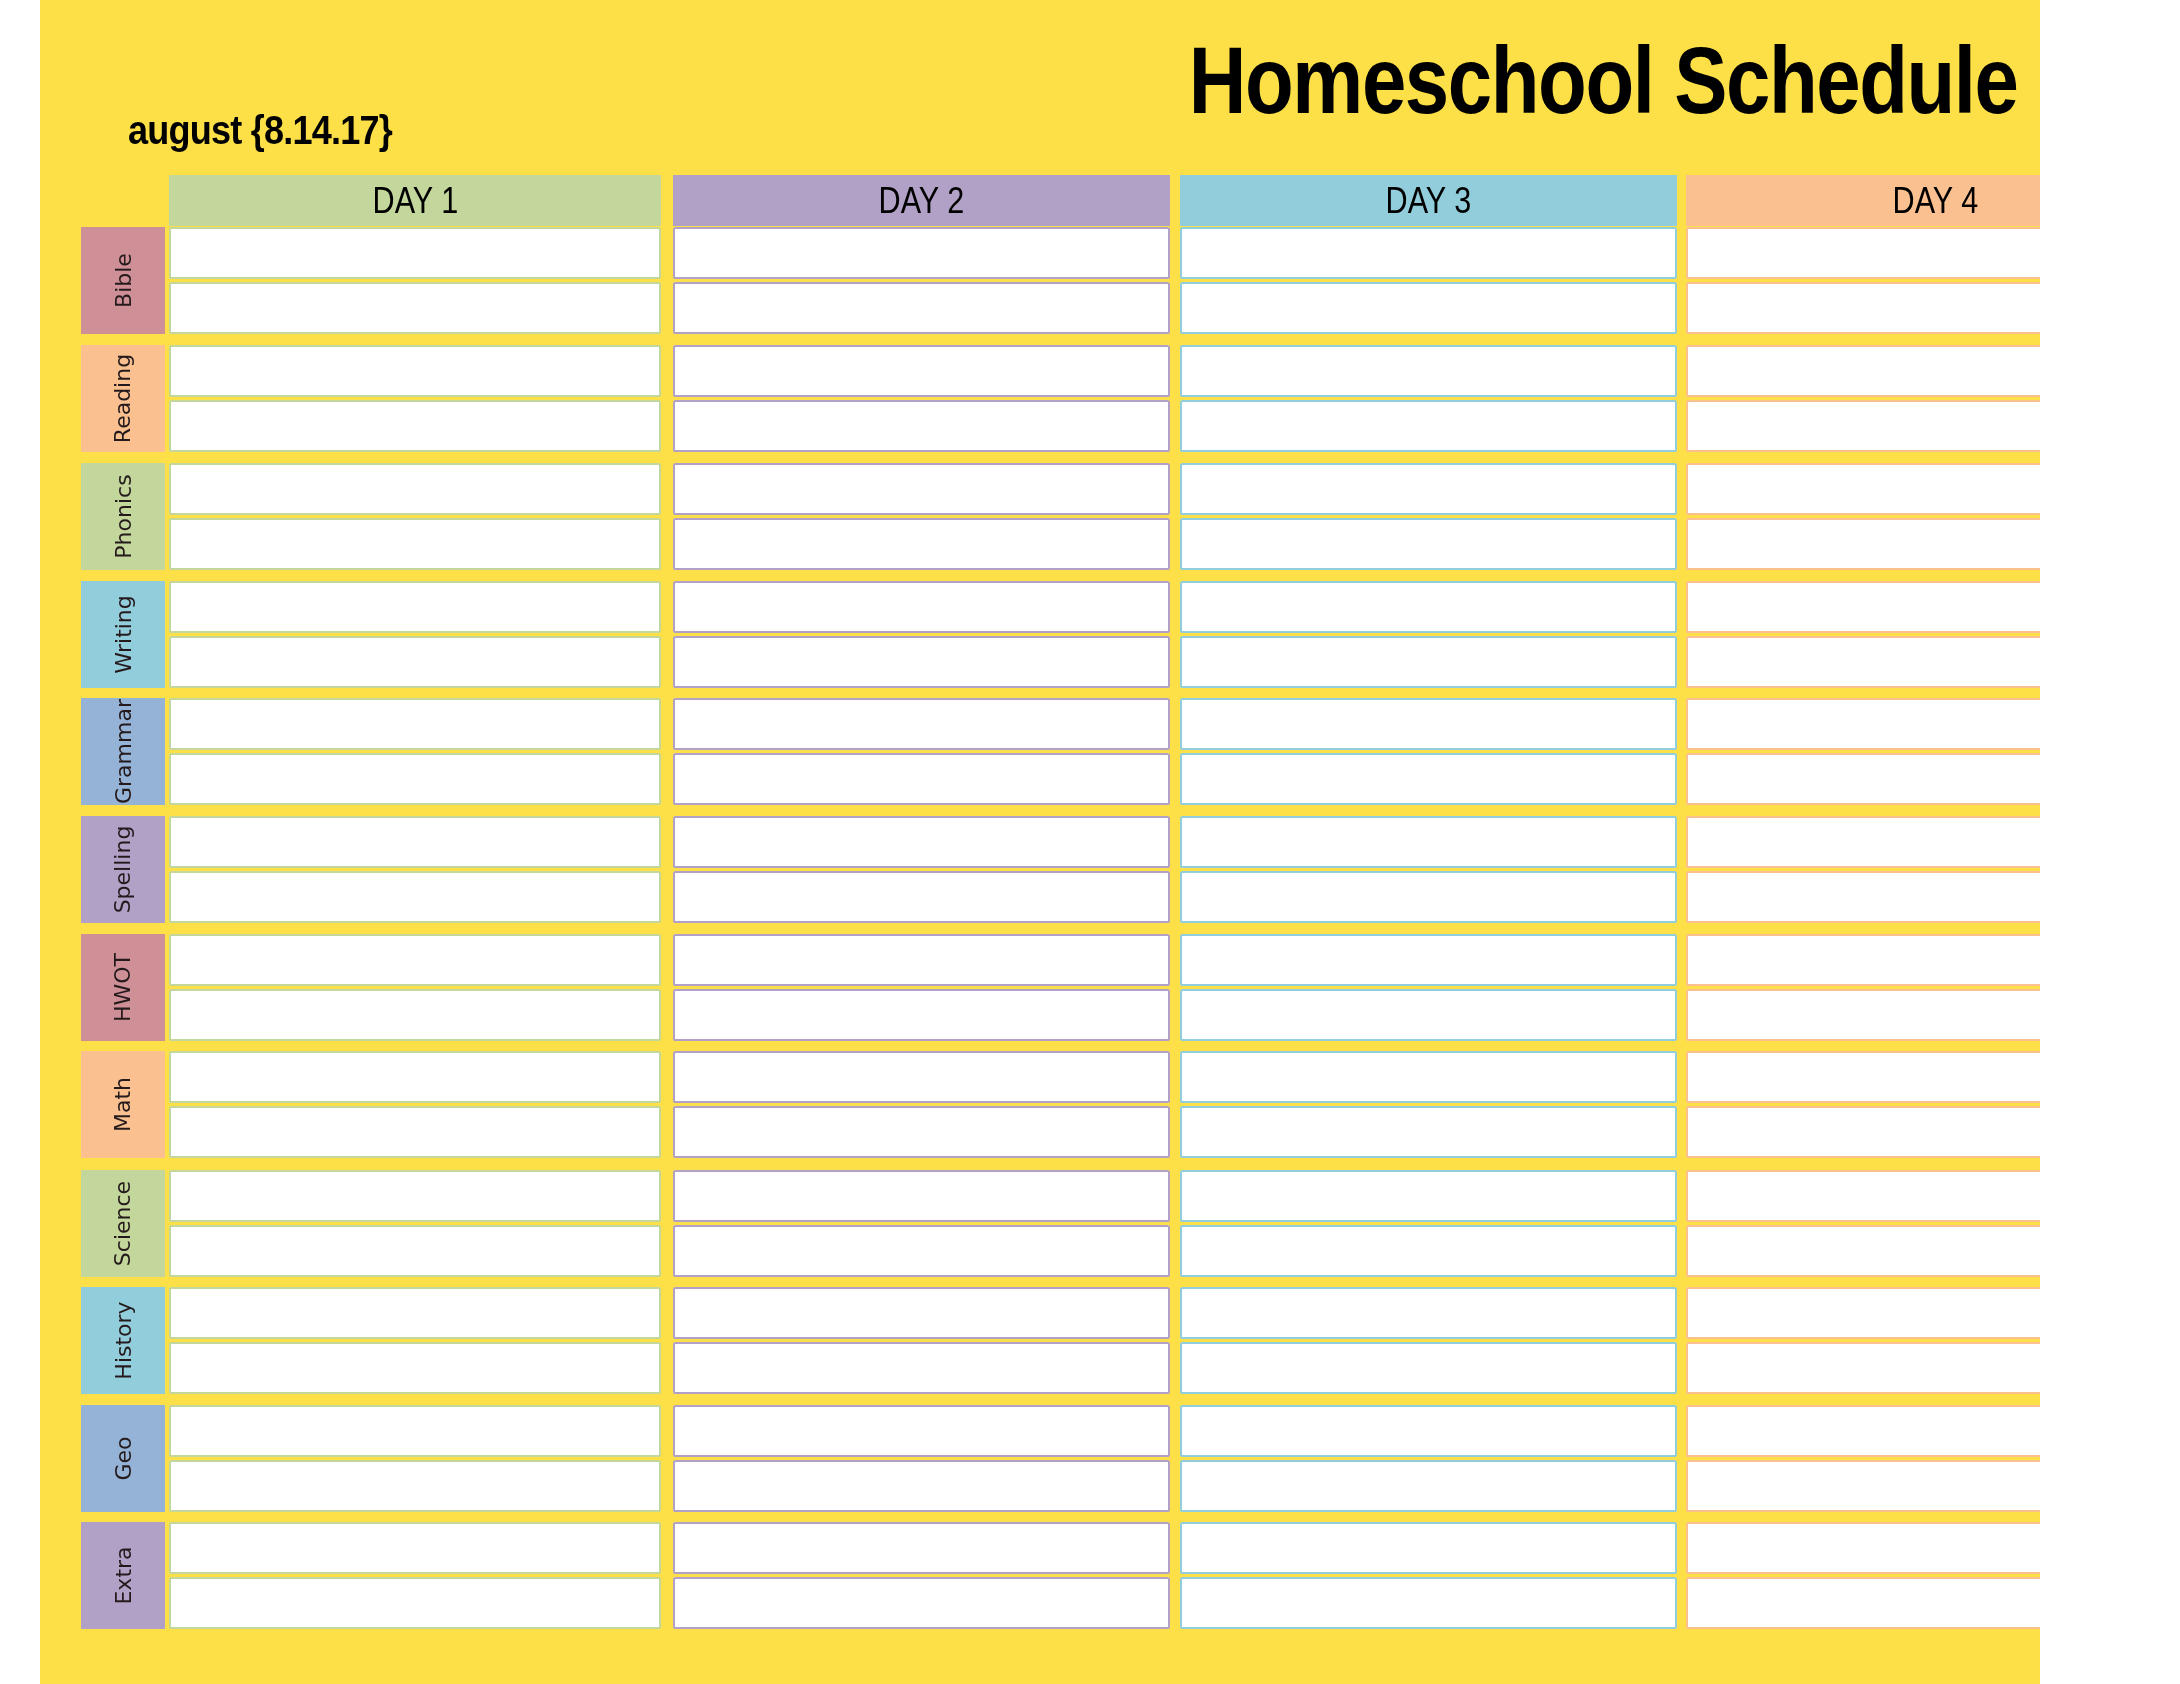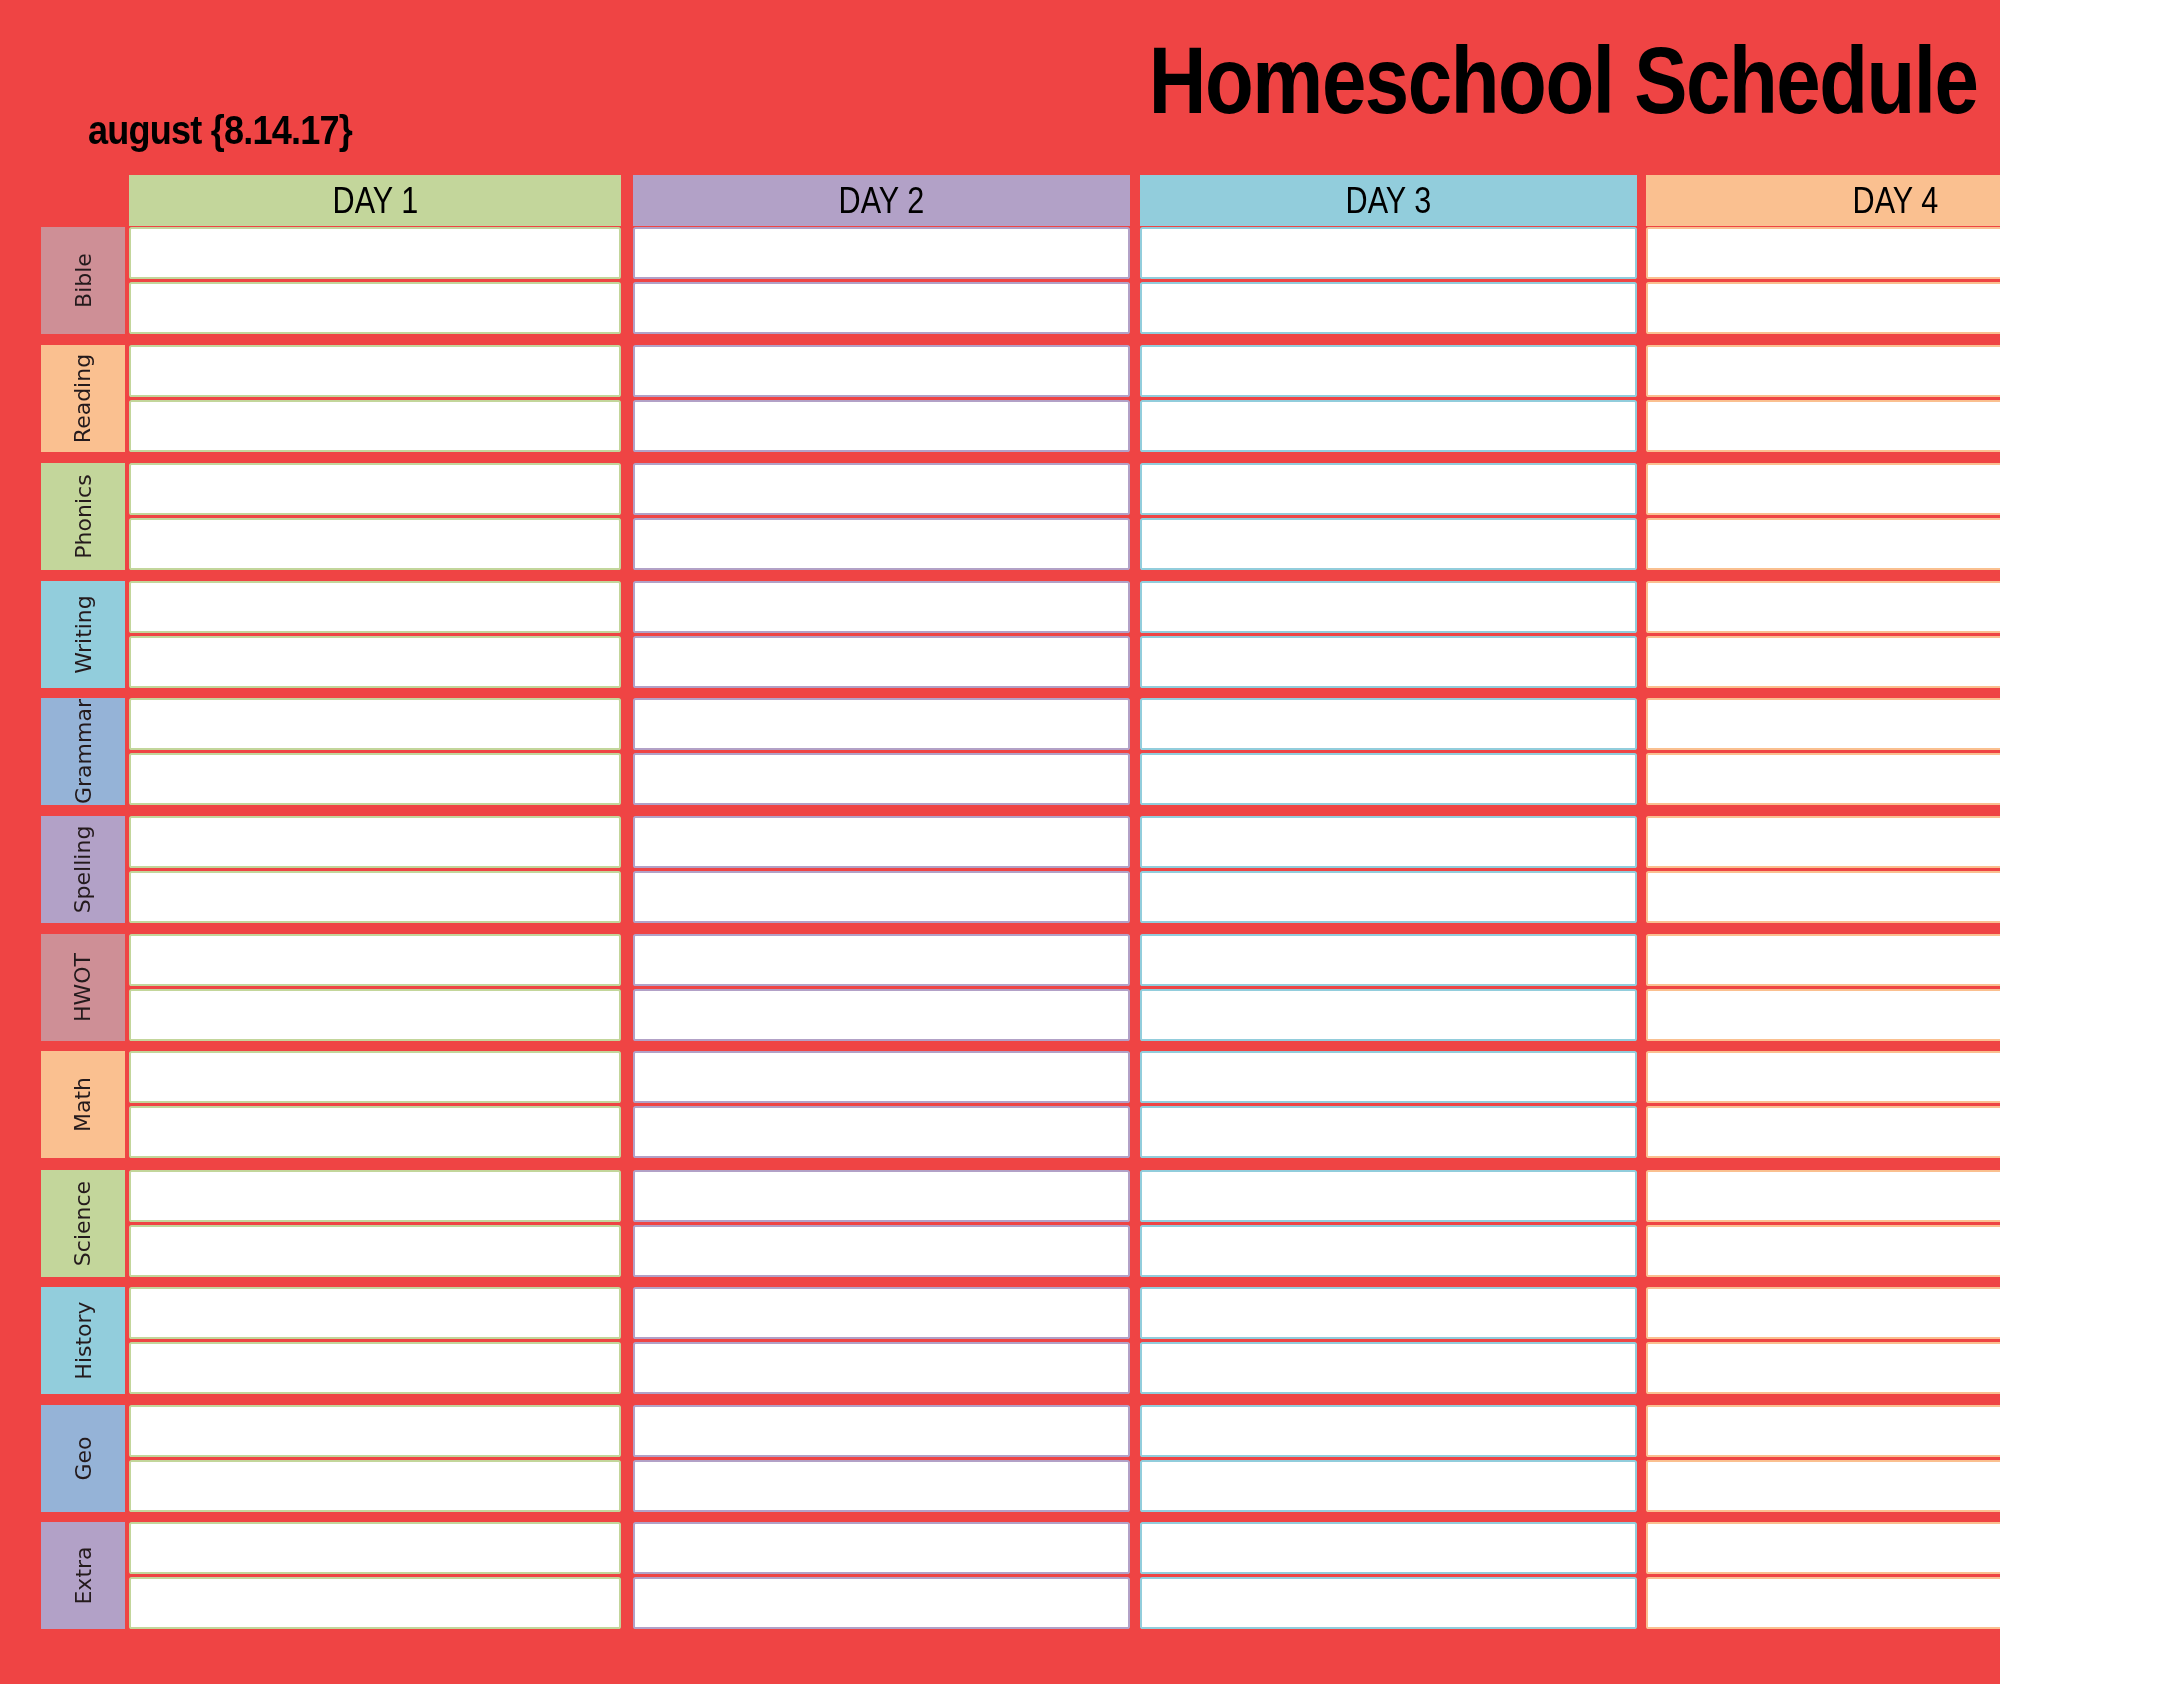--- a/index.html
+++ b/index.html
@@ -1,21 +1,22 @@
 <!DOCTYPE html>
 <html style="font-size:13.6px"><head>
 <meta charset="utf-8">
 <style>
   html,body{margin:0;padding:0;background:#ffffff;}
   .page{
     position:relative;
     width:2000px;height:1685px;
-    background:#ef4444;
+    background:#fde047;
     overflow:hidden;
     font-family:"Liberation Sans",sans-serif;
+    margin-left:40px;
   }
   .date-label{
     position:absolute;left:88px;top:107px;
     font-size:41px;font-weight:700;letter-spacing:-0.9px;
     transform:scaleX(0.88);transform-origin:left top;
     color:#000;white-space:nowrap;
   }
   .main-title{
     position:absolute;right:22px;top:25.6px;
     font-size:95px;font-weight:700;letter-spacing:-1.7px;

